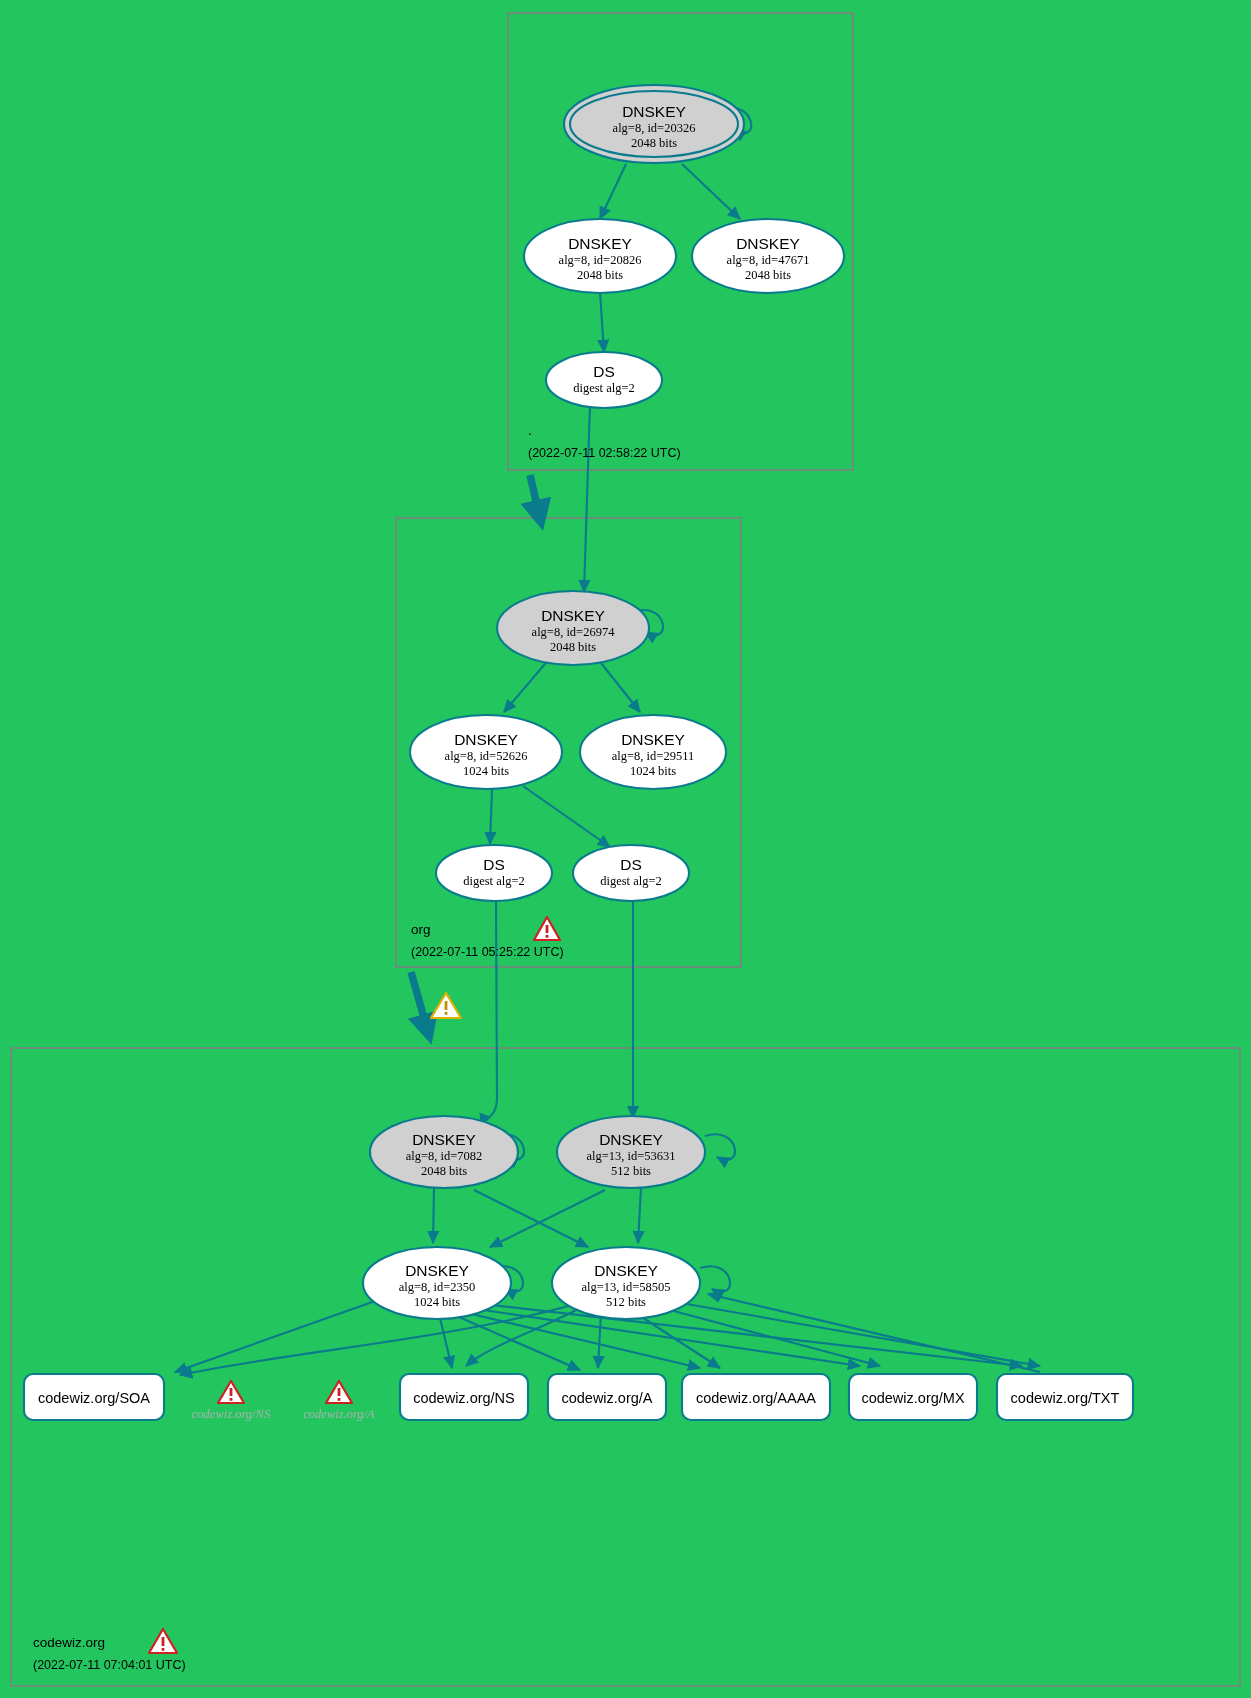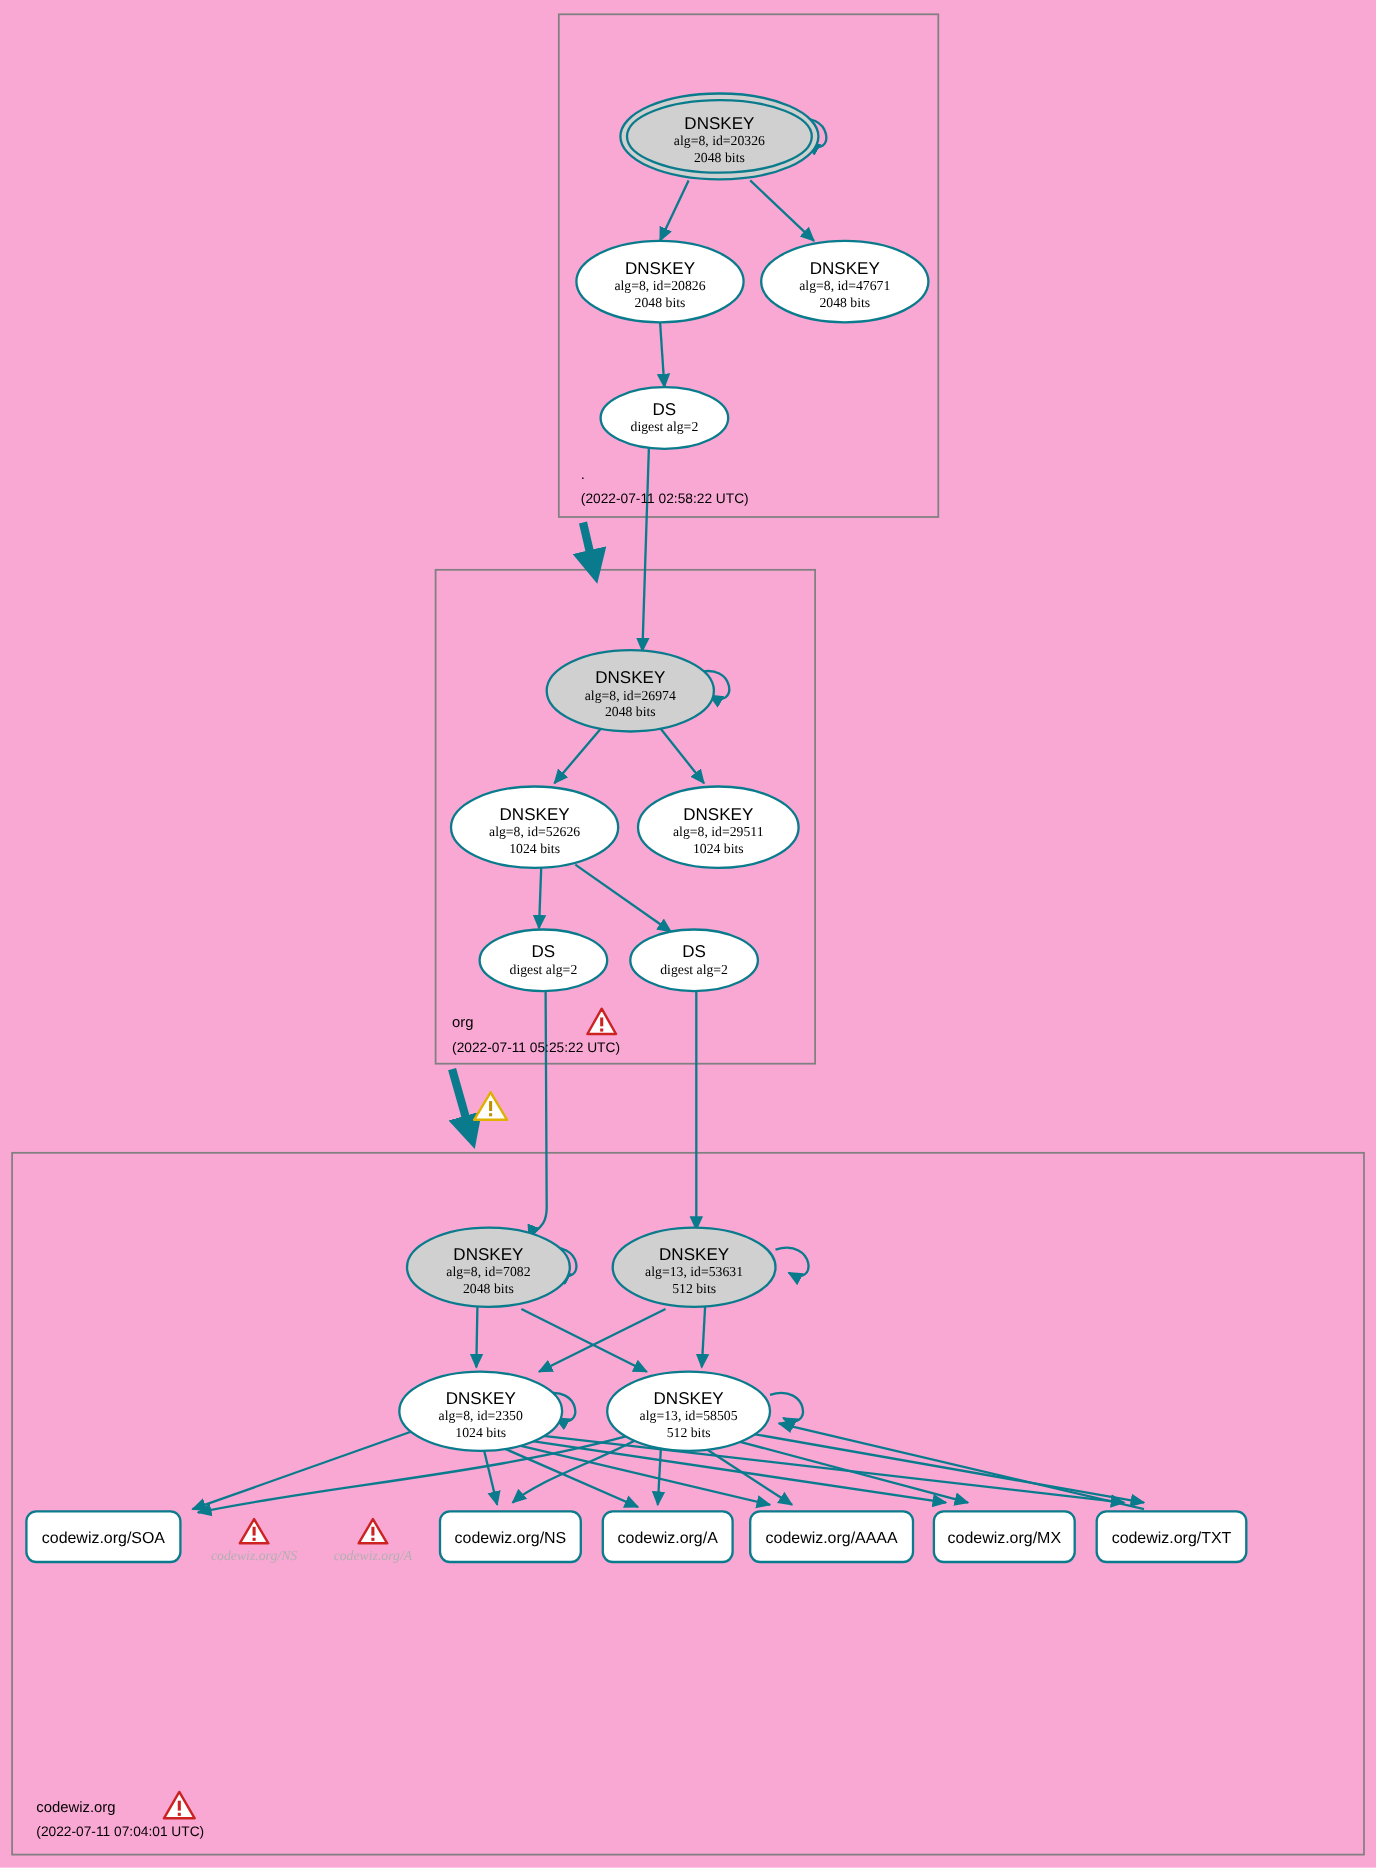--- a/index.html
+++ b/index.html
@@ -7,21 +7,21 @@
     padding: 0;
     background: #ffffff;
   }
   body {
     font-family: "Liberation Sans", sans-serif;
   }
   #stage {
     position: relative;
     width: 1251px;
     height: 1698px;
-    background: #f9a8d4;
+    background: #22c55e;
     overflow: hidden;
   }
   svg#graph {
     position: absolute;
     left: 0;
     top: 0;
     width: 1251px;
     height: 1698px;
   }
   .zone-box {

